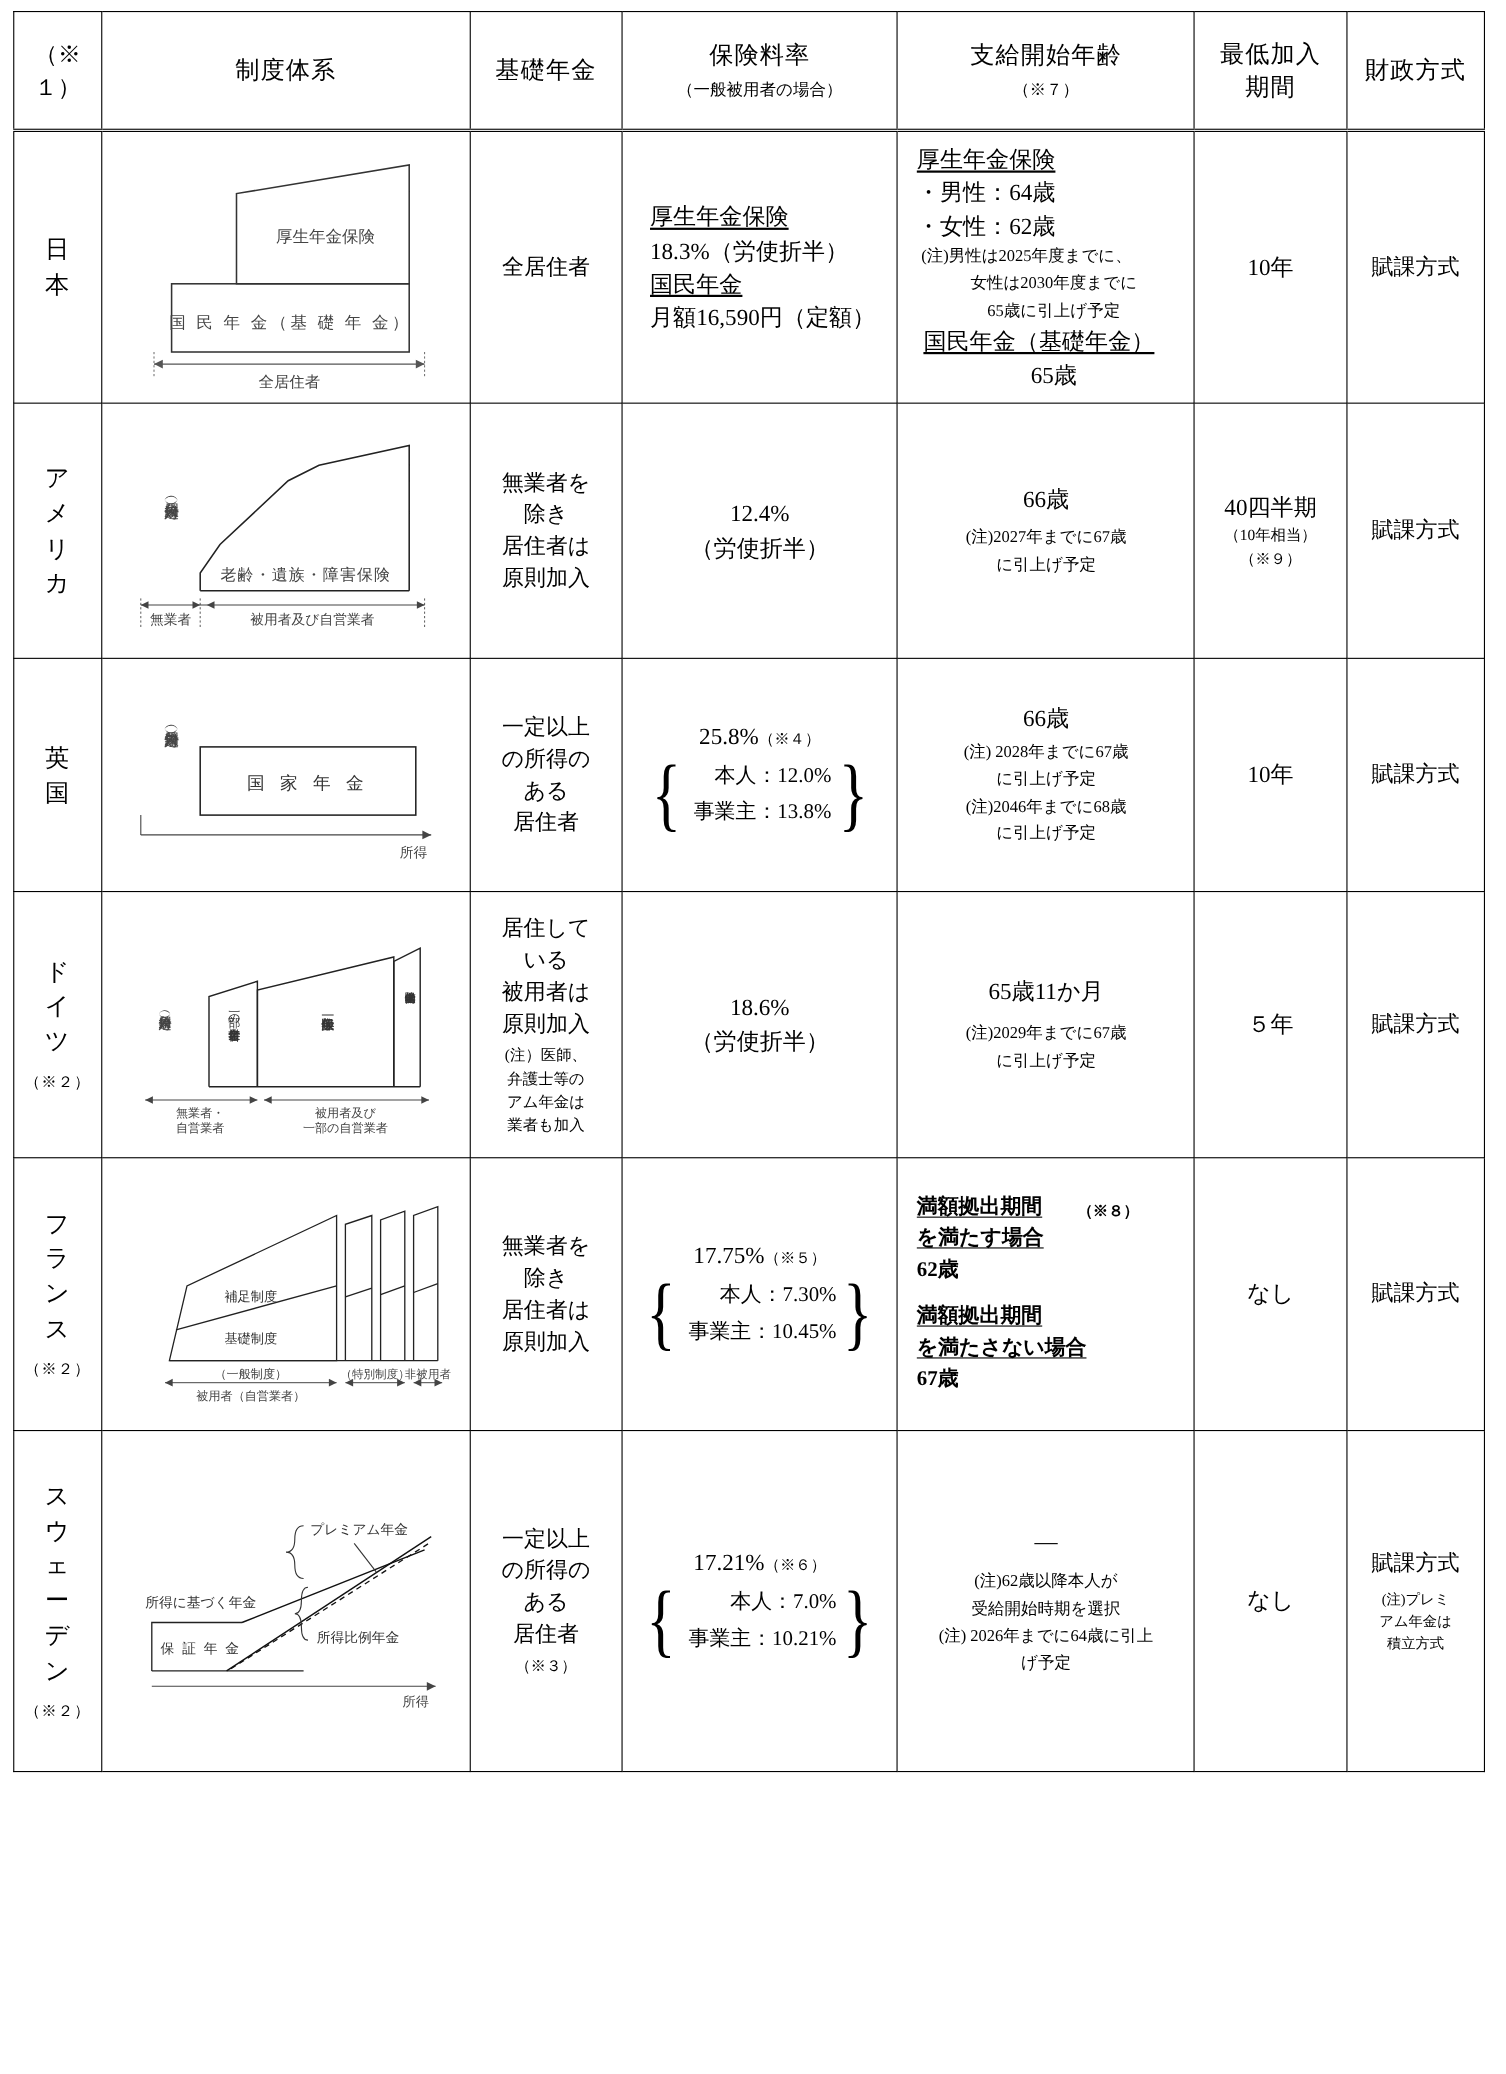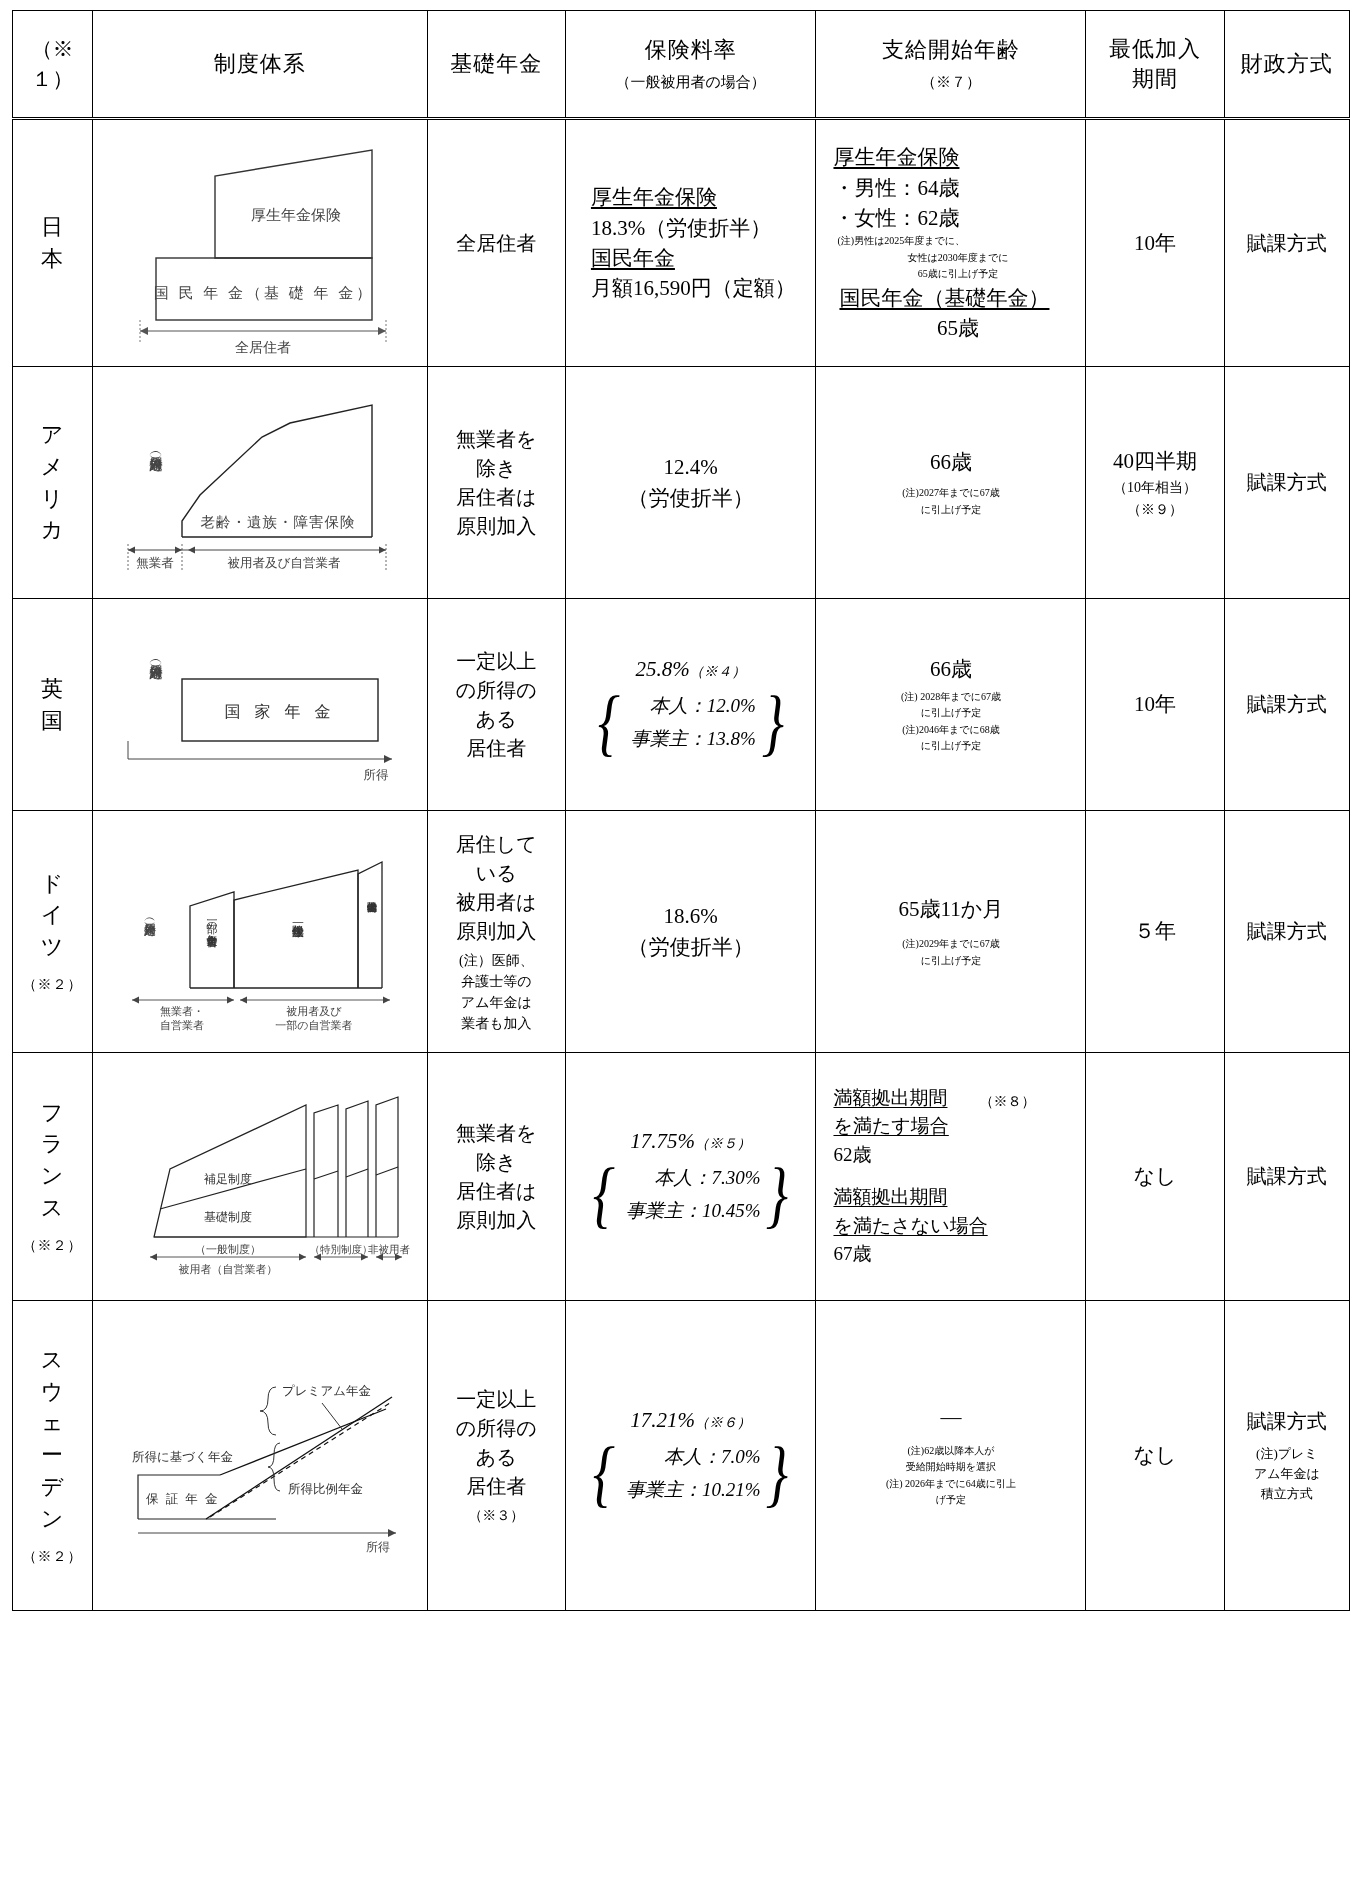--- a/index.html
+++ b/index.html
@@ -62,50 +62,50 @@
     font-size: 22px;
     letter-spacing: 1px;
     line-height: 1.35;
     padding: 0 4px;
   }
   .country .nm { display: block; }
   .country .mark { display: block; font-size: 14px; margin-top: 12px; }
 
   
   .t-lg   { font-size: 21px; line-height: 1.55; }
-  .t-md   { font-size: 19px; line-height: 1.5; }
+  .t-md   { font-size: 19px; line-height: 1.5; font-weight: bold; }
   .t-sm   { font-size: 14px; line-height: 1.55; }
   .u      { text-decoration: underline; text-underline-offset: 3px; }
   .lead   { text-align: left; padding-left: 22px; }
   .blk    { display: block; }
   .gap    { height: 14px; }
 
   
   .insured { font-size: 20px; line-height: 1.62; }
   .insured .note { font-size: 14px; line-height: 1.5; display:block; margin-top:4px;}
 
   
-  .rate-wrap { display: flex; flex-direction: column; align-items: center; font-style: italic; }
+  .rate-wrap { display: flex; flex-direction: column; align-items: center; }
   .rate-top { font-size: 21px; margin-bottom: 4px; }
   .rate-top .ref { font-size: 14px; }
   .brace-row {
     display: flex; align-items: center; justify-content: center;
     gap: 2px; margin-top: 2px;
   }
   .brace {
     font-size: 74px; line-height: 0.62;
     font-family: "Liberation Serif", serif;
     transform: scaleX(0.75);
   }
   .brace-inner { font-size: 19px; line-height: 1.7; text-align: right; }
   .brace-inner .lbl { display: inline-block; width: 62px; }
 
   
   .age-main { font-size: 21px; }
-  .age-note { font-size: 10px; line-height: 1.65; }
+  .age-note { font-size: 15px; line-height: 1.65; }
   .age-left { text-align: left; padding-left: 14px; }
 
   
   .fin { font-size: 20px; line-height: 1.5; }
   .fin .sub { font-size: 13px; line-height: 1.55; display:block; margin-top: 8px; }
 
   
   .diagram { padding: 0; }
   .diagram svg { display: block; margin: 0 auto; }
 

